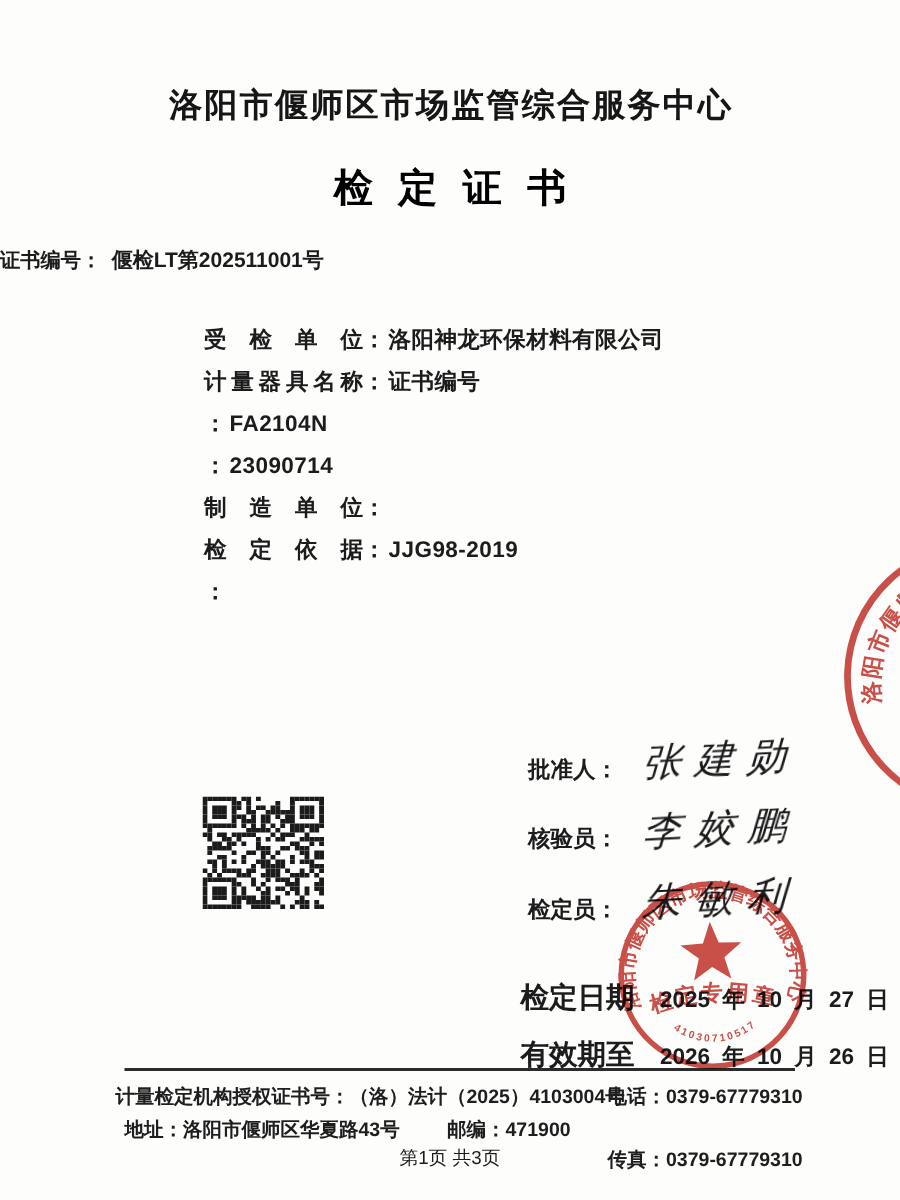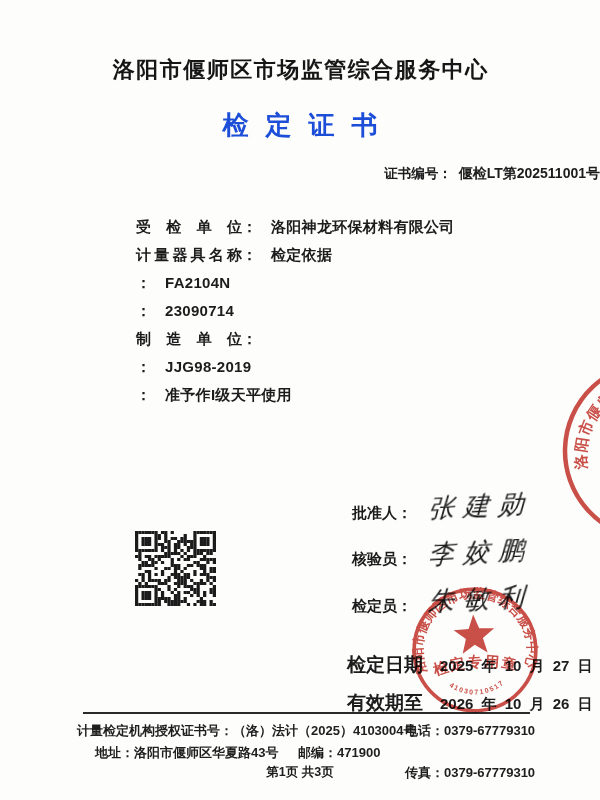--- a/index.html
+++ b/index.html
@@ -11,60 +11,60 @@
   }
   
   .org-title{
     position:absolute;top:55px;left:0;width:600px;margin:0;
     text-align:center;font-size:22px;font-weight:700;letter-spacing:1.5px;
     padding-left:1.5px;box-sizing:border-box;color:#161616;
   }
   .doc-title{
     position:absolute;top:108px;left:0;width:600px;margin:0;
     text-align:center;font-size:26px;font-weight:700;letter-spacing:17px;
-    padding-left:17px;box-sizing:border-box;color:#1d4ed8;
+    padding-left:17px;box-sizing:border-box;color:#000000;
   }
   .cert-line{
-    position:absolute;top:165px;left:0;width:600px;text-align:right;
+    position:absolute;top:165px;left:0;width:600px;text-align:left;
     font-size:13.5px;
   }
   .cert-line .lab{font-weight:700;}
   .cert-line .val{font-weight:600;font-size:14px;margin-left:7px;}
   
   .fields{position:absolute;left:136px;top:217px;display:flex;flex-direction:column;gap:8px;}
   .frow{display:flex;align-items:baseline;height:20px;line-height:20px;font-size:15px;}
   .jchars{
     display:inline-block;width:106px;font-weight:700;
     text-align:justify;text-align-last:justify;text-justify:inter-character;
   }
   .colon{font-weight:700;}
-  .fvalue{margin-left:14px;font-weight:600;letter-spacing:.3px;white-space:nowrap;}
+  .fvalue{margin-left:2px;font-weight:600;letter-spacing:.3px;white-space:nowrap;}
   
   .qr{position:absolute;left:135px;top:531px;width:81px;height:75px;}
   .qr svg{display:block;width:81px;height:75px;}
   
   .sigrow{position:absolute;left:352px;white-space:nowrap;}
   .sigrow .slab{font-size:15px;font-weight:700;vertical-align:middle;}
   .sig-name{
     display:inline-block;margin-left:16px;font-size:26px;font-weight:500;
     letter-spacing:9px;color:#1a1a1a;
     transform:rotate(-3deg) skewX(-6deg) translateY(-3px);
     filter:blur(.3px);font-style:italic;
   }
   
   .daterow{position:absolute;left:347px;white-space:nowrap;}
   .daterow .dlab{font-size:19px;font-weight:700;text-align:center;}
   .daterow .dval{font-size:15px;font-weight:700;margin-left:17px;word-spacing:4px;}
   
   .rule{position:absolute;top:712px;left:83px;width:447px;height:2px;background:#2b2b2b;}
   .foot span{position:absolute;font-size:13px;font-weight:700;white-space:nowrap;color:#1e1e1e;}
   .f1a{top:722px;left:77px;}  .f1b{top:722px;left:405px;}
-  .f2a{top:744px;left:95px;}  .f2b{top:744px;left:298px;} .f2c{top:744px;left:405px;margin-top:20px;}
+  .f2a{top:744px;left:83px;}  .f2b{top:744px;left:298px;} .f2c{top:744px;left:405px;margin-top:20px;}
   .page-ind{position:absolute;top:764px;left:0;width:600px;text-align:center;
-    font-size:12.5px;font-weight:700;}
+    font-size:12.5px;font-weight:400;}
   
   .seal{position:absolute;mix-blend-mode:multiply;opacity:.88;pointer-events:none;}
   .main-seal{left:399px;top:574px;transform:rotate(-3deg);}
   .edge-seal{left:548px;top:346px;transform:rotate(2deg);}
 </style>
 </head>
 <body>
 
 <div class="page">
 
@@ -77,41 +77,41 @@
 
   <div class="fields">
     <div class="frow">
       <span class="jchars">受检单位</span>
         <span class="colon">：</span>
       <span class="fvalue">洛阳神龙环保材料有限公司</span>
     </div>
     <div class="frow">
       <span class="jchars">计量器具名称</span>
         <span class="colon">：</span>
-      <span class="fvalue">检定依据</span>
+      <span class="fvalue">证书编号</span>
     </div>
     <div class="frow">
         <span class="colon">：</span>
       <span class="fvalue">FA2104N</span>
     </div>
     <div class="frow">
         <span class="colon">：</span>
       <span class="fvalue">23090714</span>
     </div>
     <div class="frow">
       <span class="jchars">制造单位</span>
         <span class="colon">：</span>
     </div>
     <div class="frow">
+      <span class="jchars">检定依据</span>
         <span class="colon">：</span>
       <span class="fvalue">JJG98-2019</span>
     </div>
     <div class="frow">
         <span class="colon">：</span>
-      <span class="fvalue">准予作I级天平使用</span>
     </div>
   </div>
 
   <div class="qr">
     <svg id="qr-svg" viewBox="0 0 81 81" preserveAspectRatio="none">
         <rect x="0.00" y="0.00" width="3.24" height="3.24" fill="#1b1b1b"></rect>
         <rect x="3.24" y="0.00" width="3.24" height="3.24" fill="#1b1b1b"></rect>
         <rect x="6.48" y="0.00" width="3.24" height="3.24" fill="#1b1b1b"></rect>
         <rect x="9.72" y="0.00" width="3.24" height="3.24" fill="#1b1b1b"></rect>
         <rect x="12.96" y="0.00" width="3.24" height="3.24" fill="#1b1b1b"></rect>

